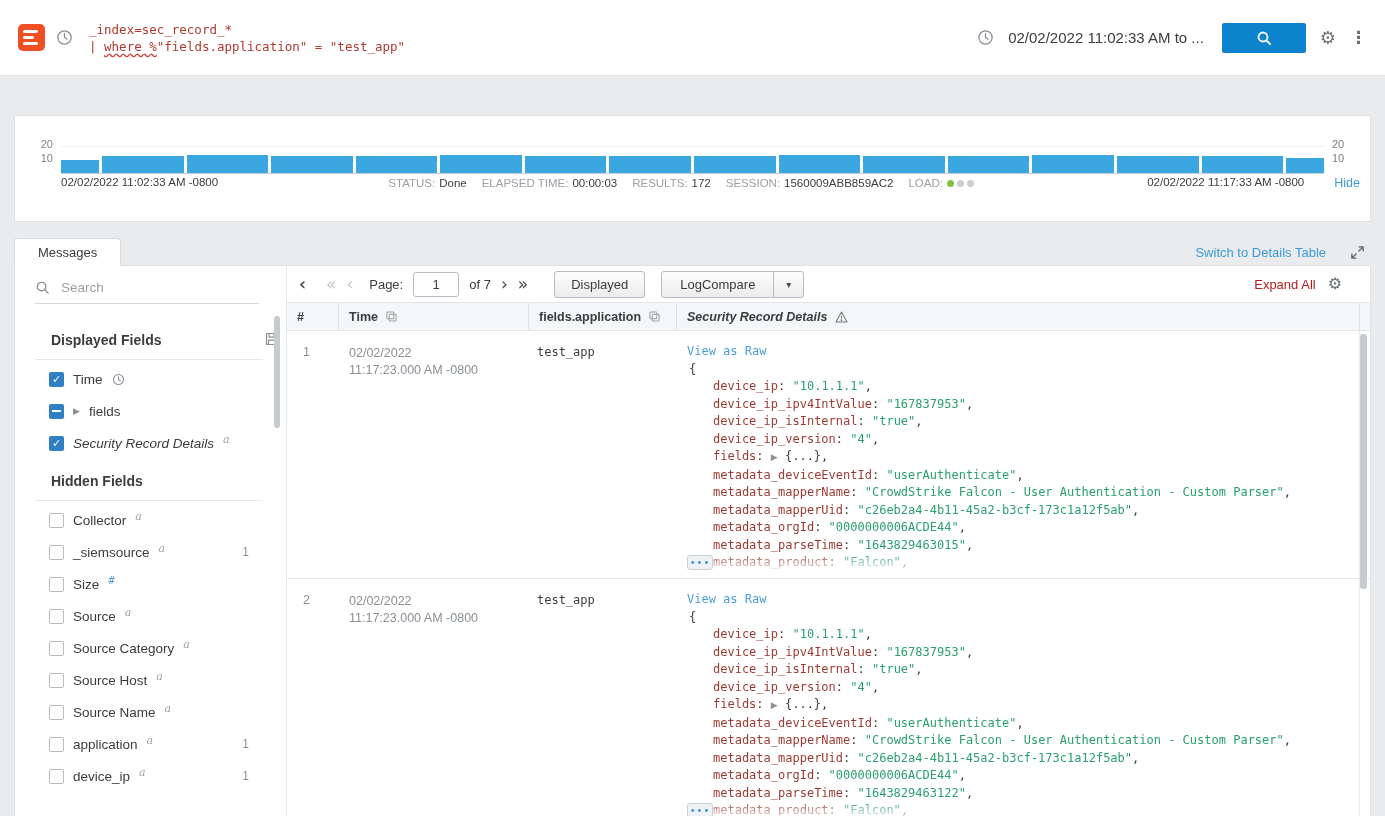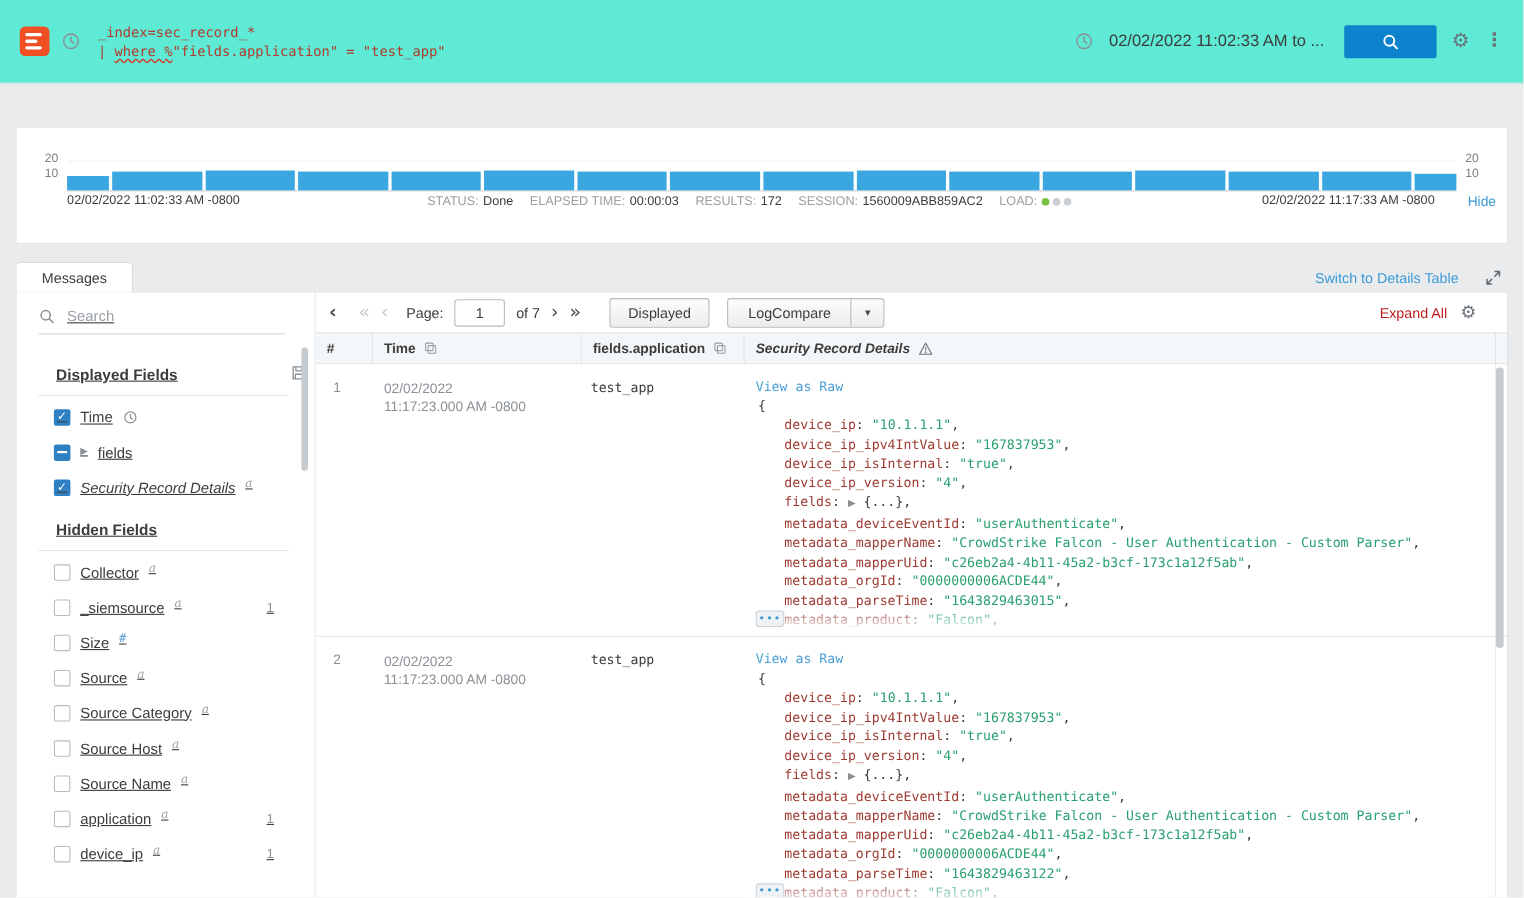--- a/index.html
+++ b/index.html
@@ -5,21 +5,21 @@
   * { box-sizing: border-box; }
   html,body { margin:0; padding:0; }
   body {
     width:1385px; height:816px; overflow:hidden; position:relative;
     background:#e9ebed;
     font-family:"Liberation Sans","DejaVu Sans",sans-serif;
     color:#3c3c3c;
   }
 
   
-  .topbar{position:absolute;top:0;left:0;width:100%;height:76px;background:#5eead4;border-bottom:1px solid #e2e5e8;display:flex;align-items:center;padding:0 18px;}
+  .topbar{position:absolute;top:0;left:0;width:100%;height:76px;background:#ffffff;border-bottom:1px solid #e2e5e8;display:flex;align-items:center;padding:0 18px;}
   .logo{width:27px;height:27px;background:#f04e23;border-radius:5px;display:flex;flex-direction:column;justify-content:center;gap:3px;padding-left:5px;flex:none;cursor:pointer;}
   .logo i{display:block;height:3px;background:#fff;border-radius:2px;}
   .logo i:nth-child(1){width:15px}.logo i:nth-child(2){width:11px}.logo i:nth-child(3){width:15px}
   .history-icon{margin-left:10px;display:flex;color:#8a9096;cursor:pointer;}
   .query{margin-left:15px;font-family:"DejaVu Sans Mono",monospace;font-size:12.5px;line-height:17px;color:#b03a2e;cursor:text;}
   .squiggle{text-decoration:underline wavy;text-decoration-color:#d23f31;text-underline-offset:2px;}
   .topbar-right{margin-left:auto;display:flex;align-items:center;gap:14px;}
   .clock-ic{display:flex;color:#8a9096;}
   .time-range{font-size:15px;color:#3c3c3c;cursor:pointer;}
   .search-btn{width:84px;height:30px;background:#0d82cd;border:none;border-radius:2px;display:flex;align-items:center;justify-content:center;cursor:pointer;margin-left:4px;}
@@ -53,21 +53,21 @@
   .tabrow{position:absolute;left:14px;right:14px;top:238px;height:28px;display:flex;align-items:flex-end;z-index:3;}
   .tab{height:28px;background:#fff;border:1px solid #d9dde0;border-bottom:none;border-radius:4px 4px 0 0;display:flex;align-items:center;padding:0 23px;font-size:13px;color:#3c3c3c;cursor:pointer;}
   .tabrow-right{margin-left:auto;display:flex;align-items:center;gap:24px;padding-right:6px;padding-bottom:6px;}
   .switch-link{color:#3c9bd6;font-size:13px;cursor:pointer;}
   .expand-ic{display:flex;color:#5f6a72;cursor:pointer;}
 
   
   .panel{position:absolute;left:14px;right:14px;top:265px;bottom:0;background:#fff;border:1px solid #dfe2e5;border-bottom:none;display:flex;overflow:hidden;}
 
   
-  .sidebar{width:272px;flex:none;border-right:1px solid #e6e8ea;position:relative;padding:13px 0 0 20px;overflow:hidden;text-decoration:underline;}
+  .sidebar{width:272px;flex:none;border-right:1px solid #e6e8ea;position:relative;padding:13px 0 0 20px;overflow:hidden;}
   .search-row{display:flex;align-items:center;gap:9px;width:224px;border-bottom:1px solid #d5d8db;padding-bottom:7px;}
   .search-row input{border:none;outline:none;font-size:13.5px;color:#3c3c3c;width:180px;font-family:inherit;background:transparent;}
   .search-row input::placeholder{color:#9aa0a6;}
   .fields-header{display:flex;margin-top:28px;width:228px;margin-left:16px;}
   .fields-header.hidden-h{margin-top:14px;}
   .fields-header h3{font-size:14px;font-weight:bold;color:#3c3c3c;margin:0;}
   .save-icon{margin-left:auto;display:flex;color:#8a9096;cursor:pointer;}
   .sidebar hr{border:none;border-top:1px solid #e4e7ea;width:228px;margin:11px 0 3px 0;}
   .frow{display:flex;align-items:center;gap:9px;height:32px;padding-left:14px;width:228px;cursor:pointer;}
   .cb{width:15px;height:15px;border-radius:2px;flex:none;}

